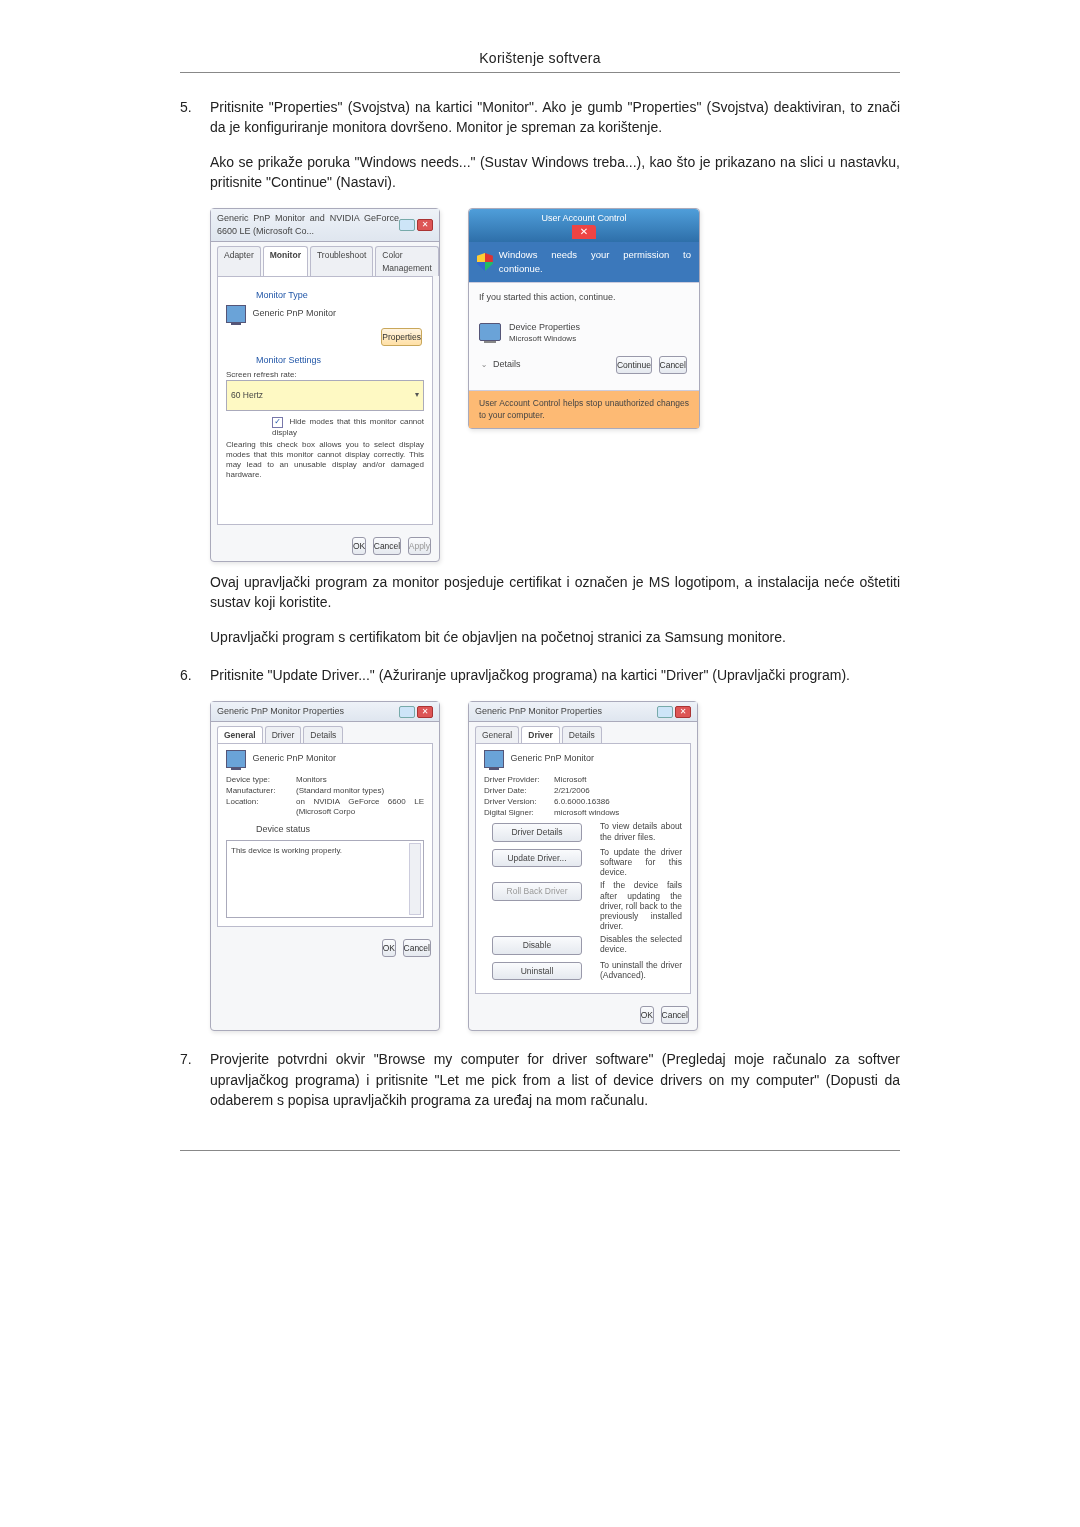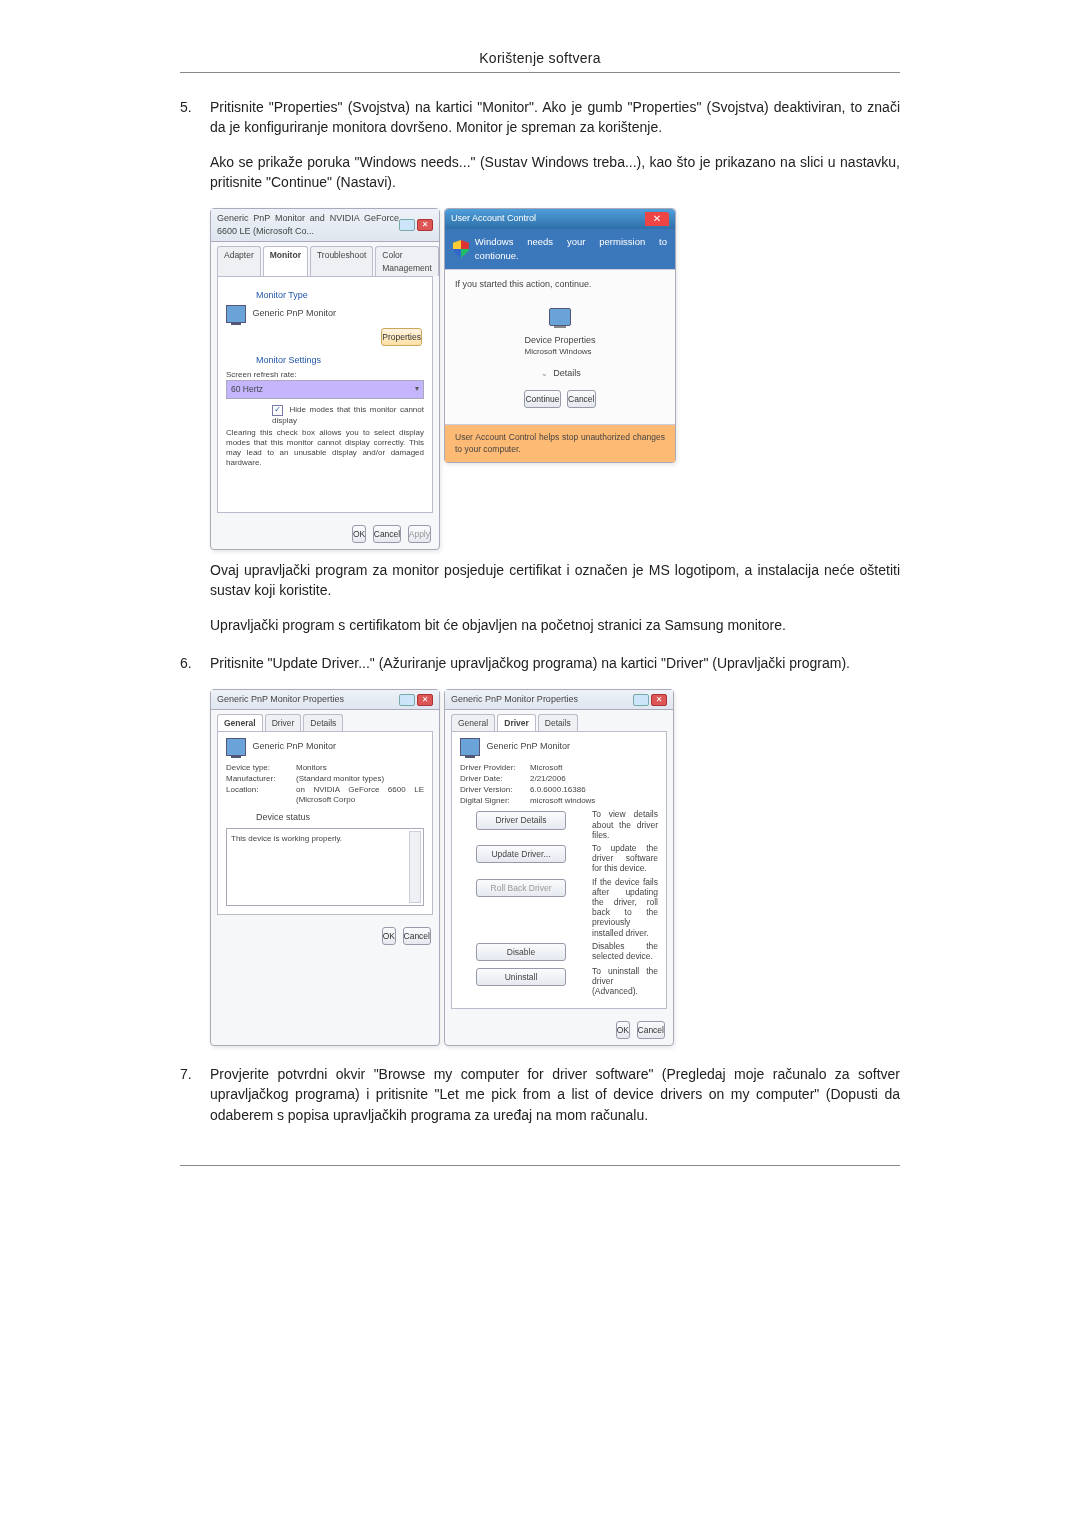--- a/index.html
+++ b/index.html
@@ -41,21 +41,21 @@
     flex-shrink: 0;
   }
   .numbered .txt {
     flex: 1;
   }
   .paragraph {
     margin-top: 14px;
   }
   .screenshots {
     display: flex;
-    gap: 4px;
+    gap: 28px;
     margin: 16px 0 10px 30px;
   }
   .window {
     background: #f6f7f9;
     border: 1px solid #aab;
     border-radius: 4px;
     box-shadow: 1px 2px 4px rgba(0,0,0,0.1);
     font-size: 9px;
     color: #444;
   }
@@ -111,22 +111,22 @@
     border-color: #c9a75a;
   }
   .fieldset-title {
     color: #2257a8;
     font-size: 9px;
     margin: 6px 0 3px 0;
     padding-left: 30px;
   }
   .select {
     border: 1px solid #aab;
-    background: #c4b5fd;
-    padding: 2px 4px;
+    background: #fef9c3;
+    padding: 8px 4px;
     display: flex;
     justify-content: space-between;
     font-size: 8.5px;
   }
   .chev {
     font-size: 8px;
     color: #555;
   }
   .checkbox {
     display: inline-block;
@@ -147,23 +147,24 @@
   .btnrow {
     text-align: right;
     padding: 4px 6px;
   }
   .uac-title {
     background: linear-gradient(#4f9eda, #2e6fa9);
     color: #fff;
     padding: 3px 6px;
     display: flex;
     justify-content: space-between;
-    align-items: flex-start;
+    align-items: center;
     border-top-left-radius: 4px;
     border-top-right-radius: 4px;
+    flex-direction: column;
   }
   .uac-close {
     width: 24px;
     height: 14px;
     background: #e44;
     border-top-right-radius: 3px;
     display: flex;
     align-items: center;
     justify-content: center;
     color: #fff;
@@ -187,21 +188,20 @@
   .uac-body {
     background: #fbfbfc;
     padding: 8px 10px;
     border-top: 1px solid #ccd;
   }
   .uac-row {
     display: flex;
     align-items: center;
     gap: 8px;
     margin: 6px 0;
-    flex-direction: column;
   }
   .devicon {
     width: 20px;
     height: 16px;
     background: #6aa3d8;
     border: 1px solid #557;
     border-radius: 2px;
     position: relative;
   }
   .devicon::after {
@@ -262,21 +262,21 @@
   }
   .drvbtn {
     display: inline-block;
     padding: 2px 8px;
     background: linear-gradient(#fafbfd, #e5e9ef);
     border: 1px solid #99a;
     border-radius: 3px;
     font-size: 8.5px;
     width: 72px;
     text-align: center;
-    margin: 2px 16px;
+    margin: 2px 8px;
   }
   .drvbtn.disabled {
     color: #999;
   }
   .drvrow {
     display: flex;
     align-items: flex-start;
     gap: 10px;
     margin: 3px 0;
   }

